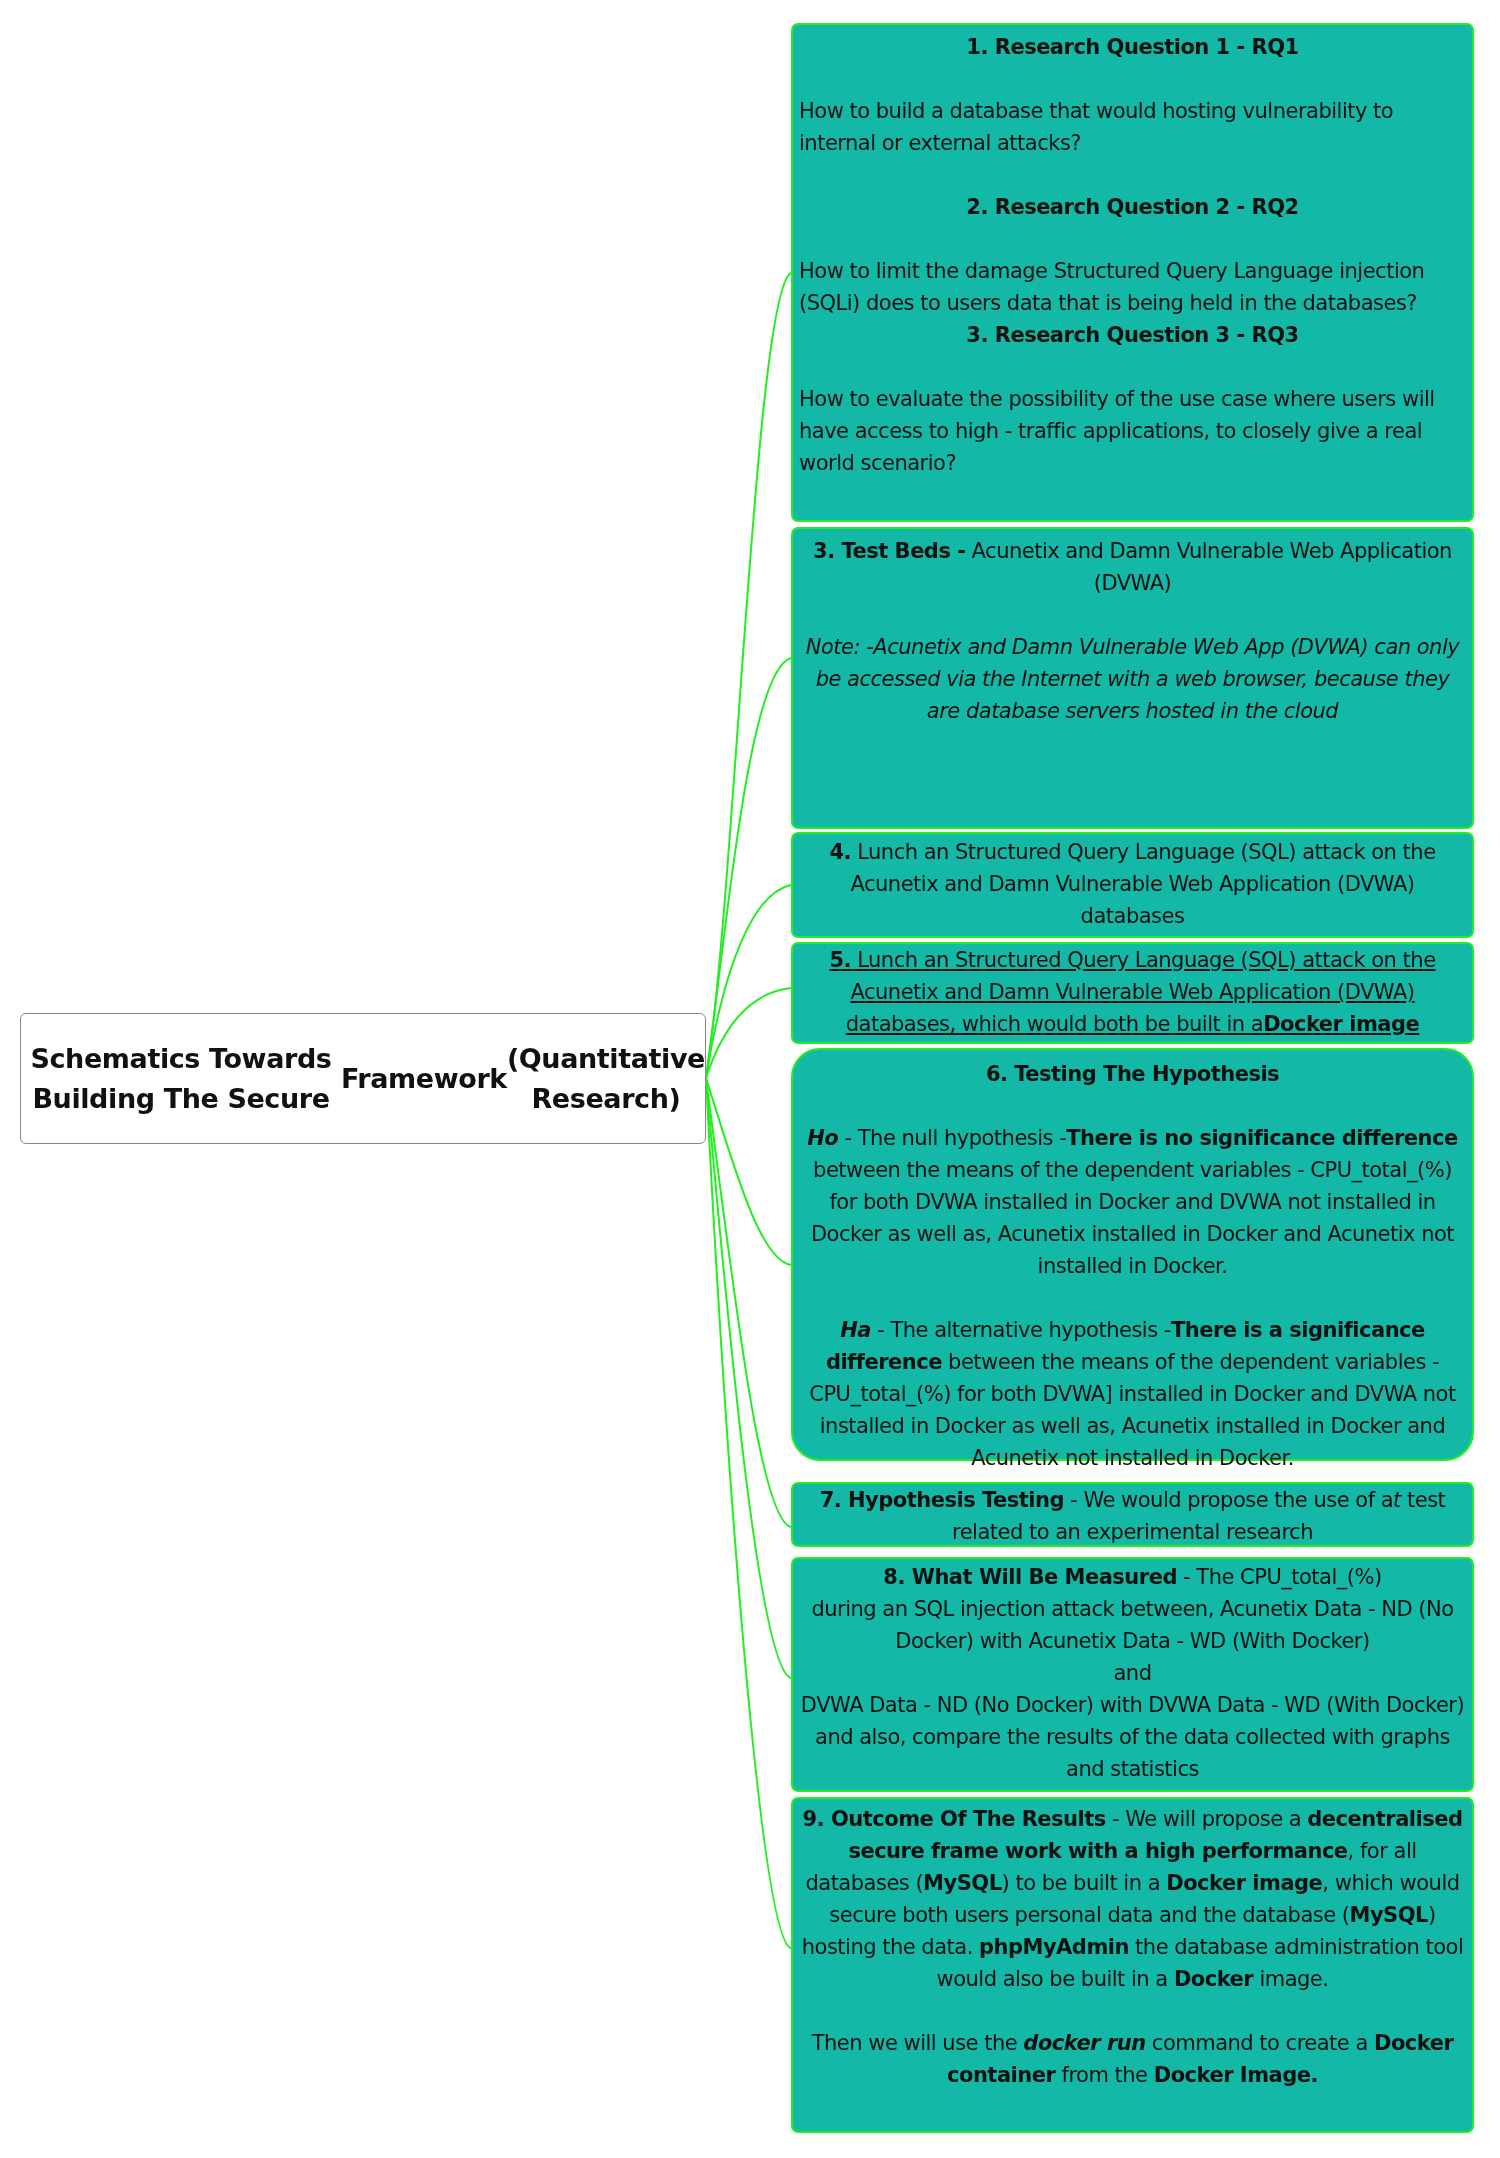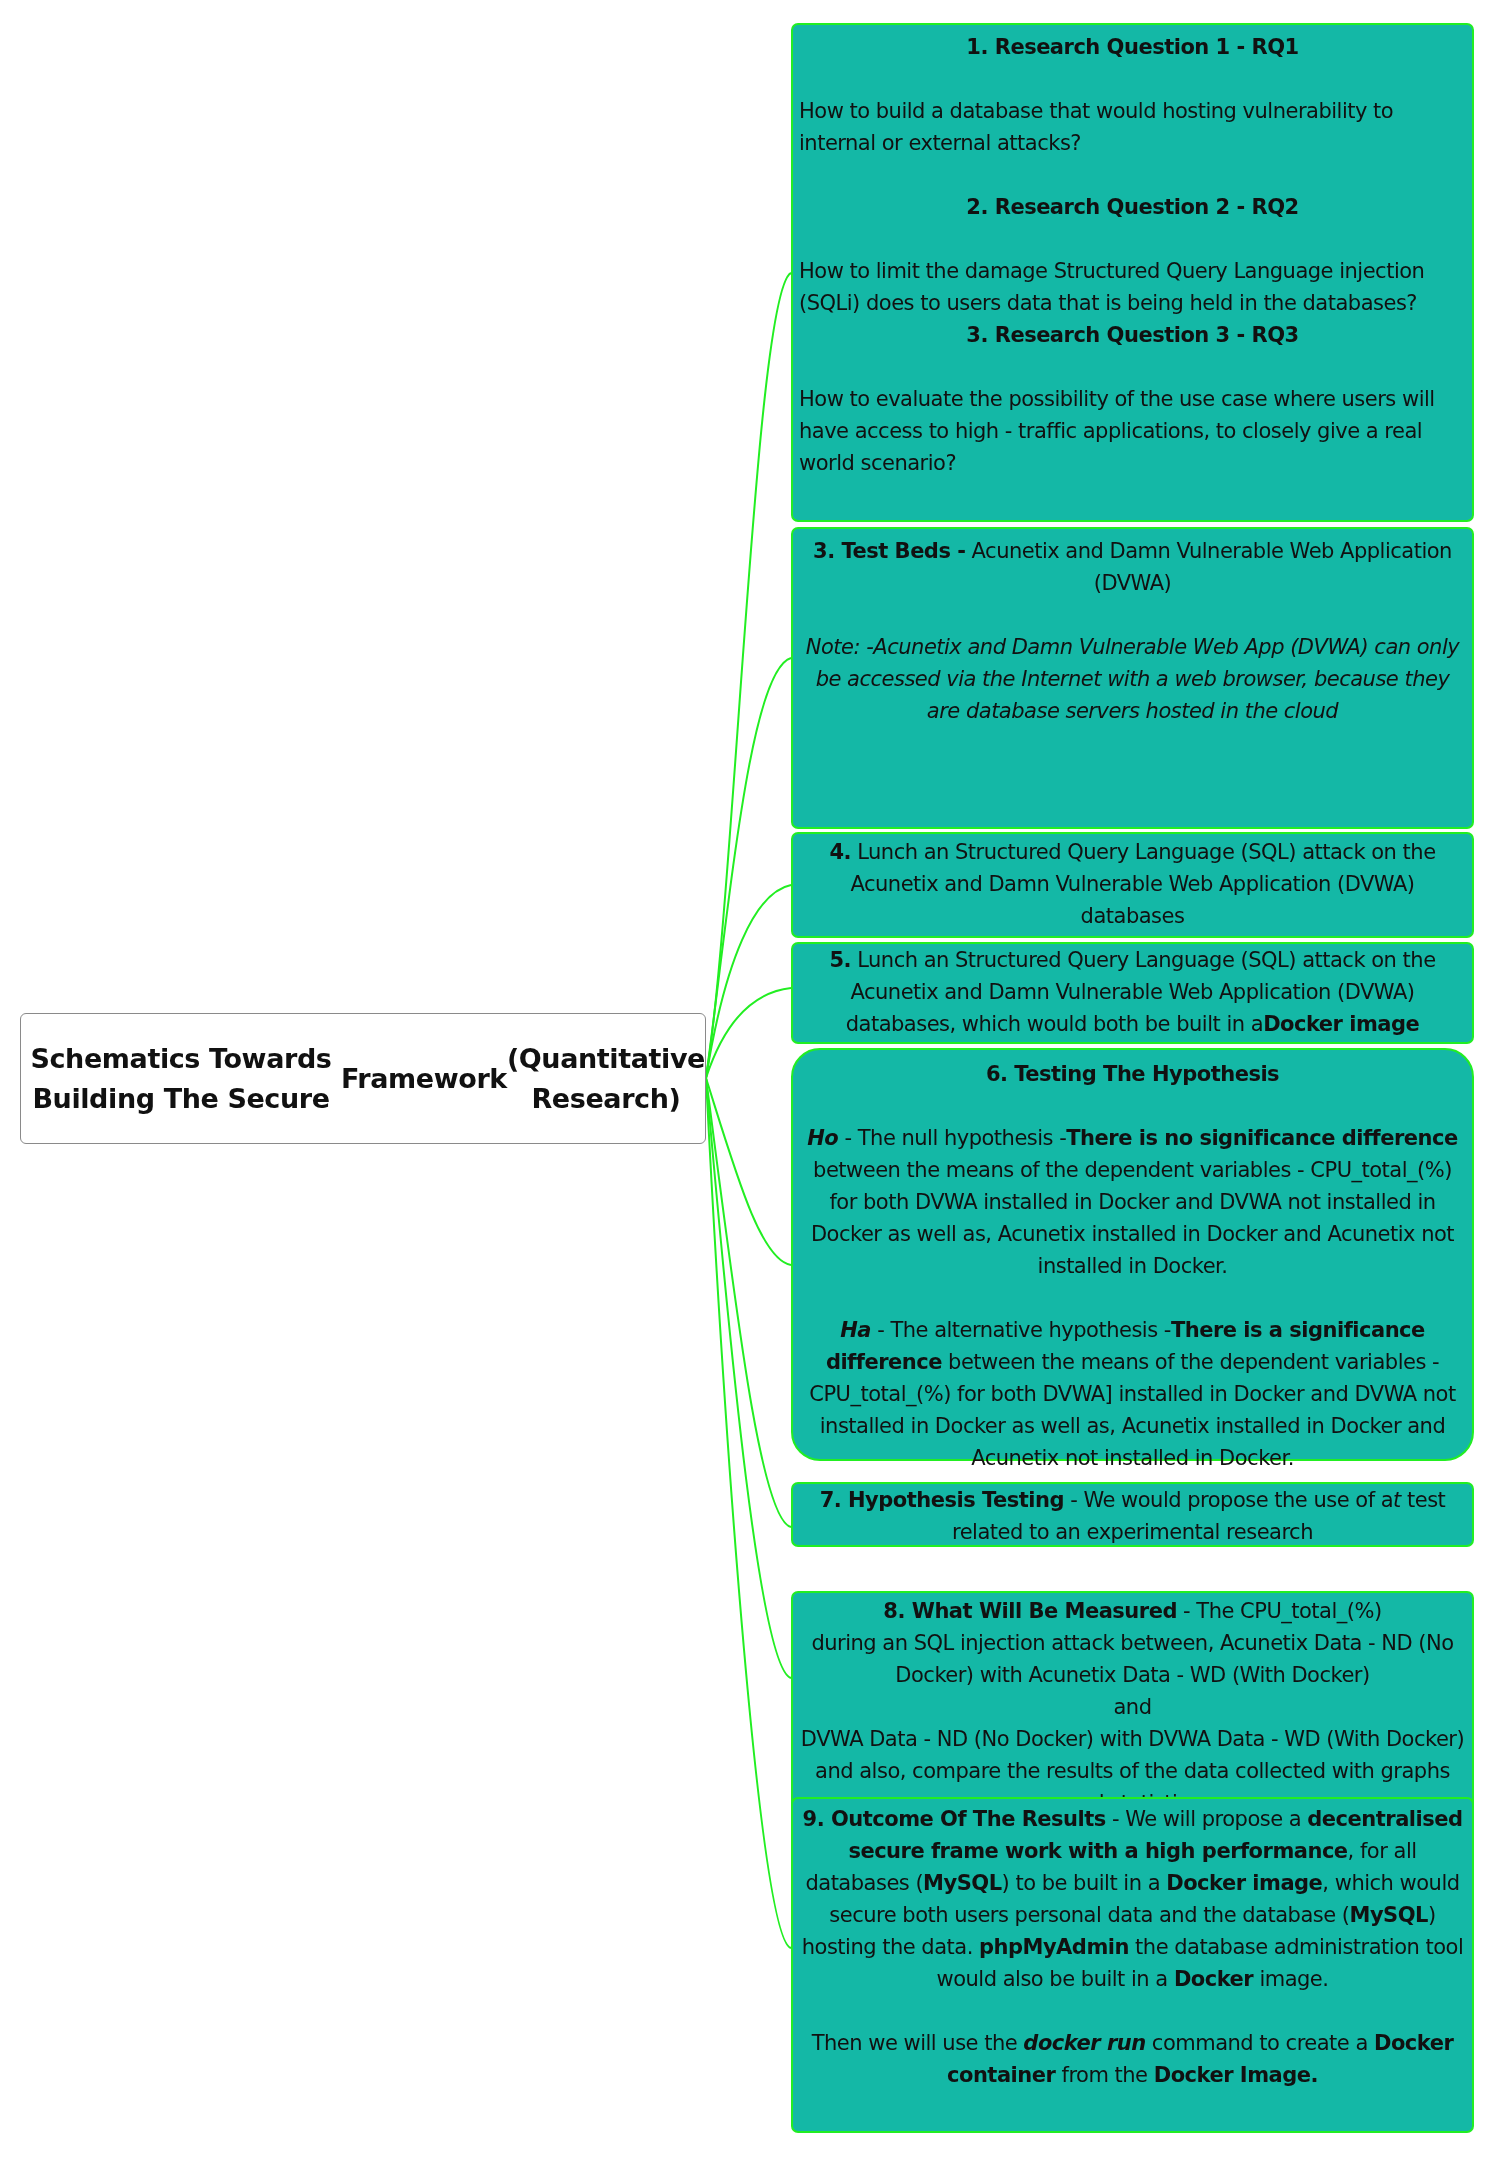--- a/index.html
+++ b/index.html
@@ -64,37 +64,37 @@
 <div class="node center" style="top:527px;height:302px;padding-top:6px;">
   <p><span class="b">3. Test Beds -</span><span> Acunetix and Damn Vulnerable Web Application (DVWA)</span></p>
   <div class="gap"></div>
   <p class="i">Note: -Acunetix and Damn Vulnerable Web App (DVWA) can only be accessed via the Internet with a web browser, because they are database servers hosted in the cloud</p>
 </div>
 
 <div class="node center" style="top:832px;height:106px;padding-top:2px;">
   <p><span class="b">4.</span><span> Lunch an Structured Query Language (SQL) attack on the Acunetix and Damn Vulnerable Web Application (DVWA) databases</span></p>
 </div>
 
-<div class="node center" style="top:942px;height:102px;padding-top:0px;">
+<div class="node center" style="top:942px;height:102px;padding-top:0px;text-decoration:underline;">
   <p><span class="b">5.</span><span> Lunch an Structured Query Language (SQL) attack on the Acunetix and Damn Vulnerable Web Application (DVWA) databases, which would both be built in a</span><span class="b">Docker image</span></p>
 </div>
 
 <div class="node center" style="top:1048px;height:413px;padding-top:8px;border-radius:29px;">
   <p class="b">6. Testing The Hypothesis</p>
   <div class="gap"></div>
   <p><span class="b i">Ho</span><span> - The null hypothesis -</span><span class="b">There is no significance difference</span><span> between the means of the dependent variables - CPU_total_(%) for both DVWA installed in Docker and DVWA not installed in Docker as well as, Acunetix installed in Docker and Acunetix not installed in Docker.</span></p>
   <div class="gap"></div>
   <p><span class="b i">Ha</span><span> - The alternative hypothesis -</span><span class="b">There is a significance difference</span><span> between the means of the dependent variables - CPU_total_(%) for both DVWA] installed in Docker and DVWA not installed in Docker as well as, Acunetix installed in Docker and Acunetix not installed in Docker.</span></p>
 </div>
 
 <div class="node center" style="top:1482px;height:65px;padding-top:0px;border-radius:7px;">
   <p><span class="b">7. Hypothesis Testing</span><span> - We would propose the use of a</span><span class="i">t</span><span> test related to an experimental research</span></p>
 </div>
 
-<div class="node center" style="top:1557px;height:235px;padding-top:2px;margin-top:34px;">
+<div class="node center" style="top:1557px;height:235px;padding-top:2px;">
   <p><span class="b">8. What Will Be Measured</span><span> - The CPU_total_(%)</span></p>
   <p>during an SQL injection attack between, Acunetix Data - ND (No Docker) with Acunetix Data - WD (With Docker)</p>
   <p>and</p>
   <p>DVWA Data - ND (No Docker) with DVWA Data - WD (With Docker)  and also, compare the results of the data collected with graphs and statistics</p>
 </div>
 
 <div class="node center" style="top:1797px;height:336px;padding-top:4px;">
   <p><span class="b">9. Outcome Of The Results</span><span> - We will propose a </span><span class="b">decentralised secure frame work with a high performance</span><span>, for all databases (</span><span class="b">MySQL</span><span>) to be built in a </span><span class="b">Docker image</span><span>, which would secure both users personal data and the database (</span><span class="b">MySQL</span><span>) hosting the data. </span><span class="b">phpMyAdmin</span><span> the database administration tool would also be built in a </span><span class="b">Docker</span><span> image.</span></p>
   <div class="gap"></div>
   <p><span>Then we will use the </span><span class="b i">docker run</span><span> command to create a </span><span class="b">Docker container</span><span>  from the </span><span class="b">Docker Image.</span></p>

